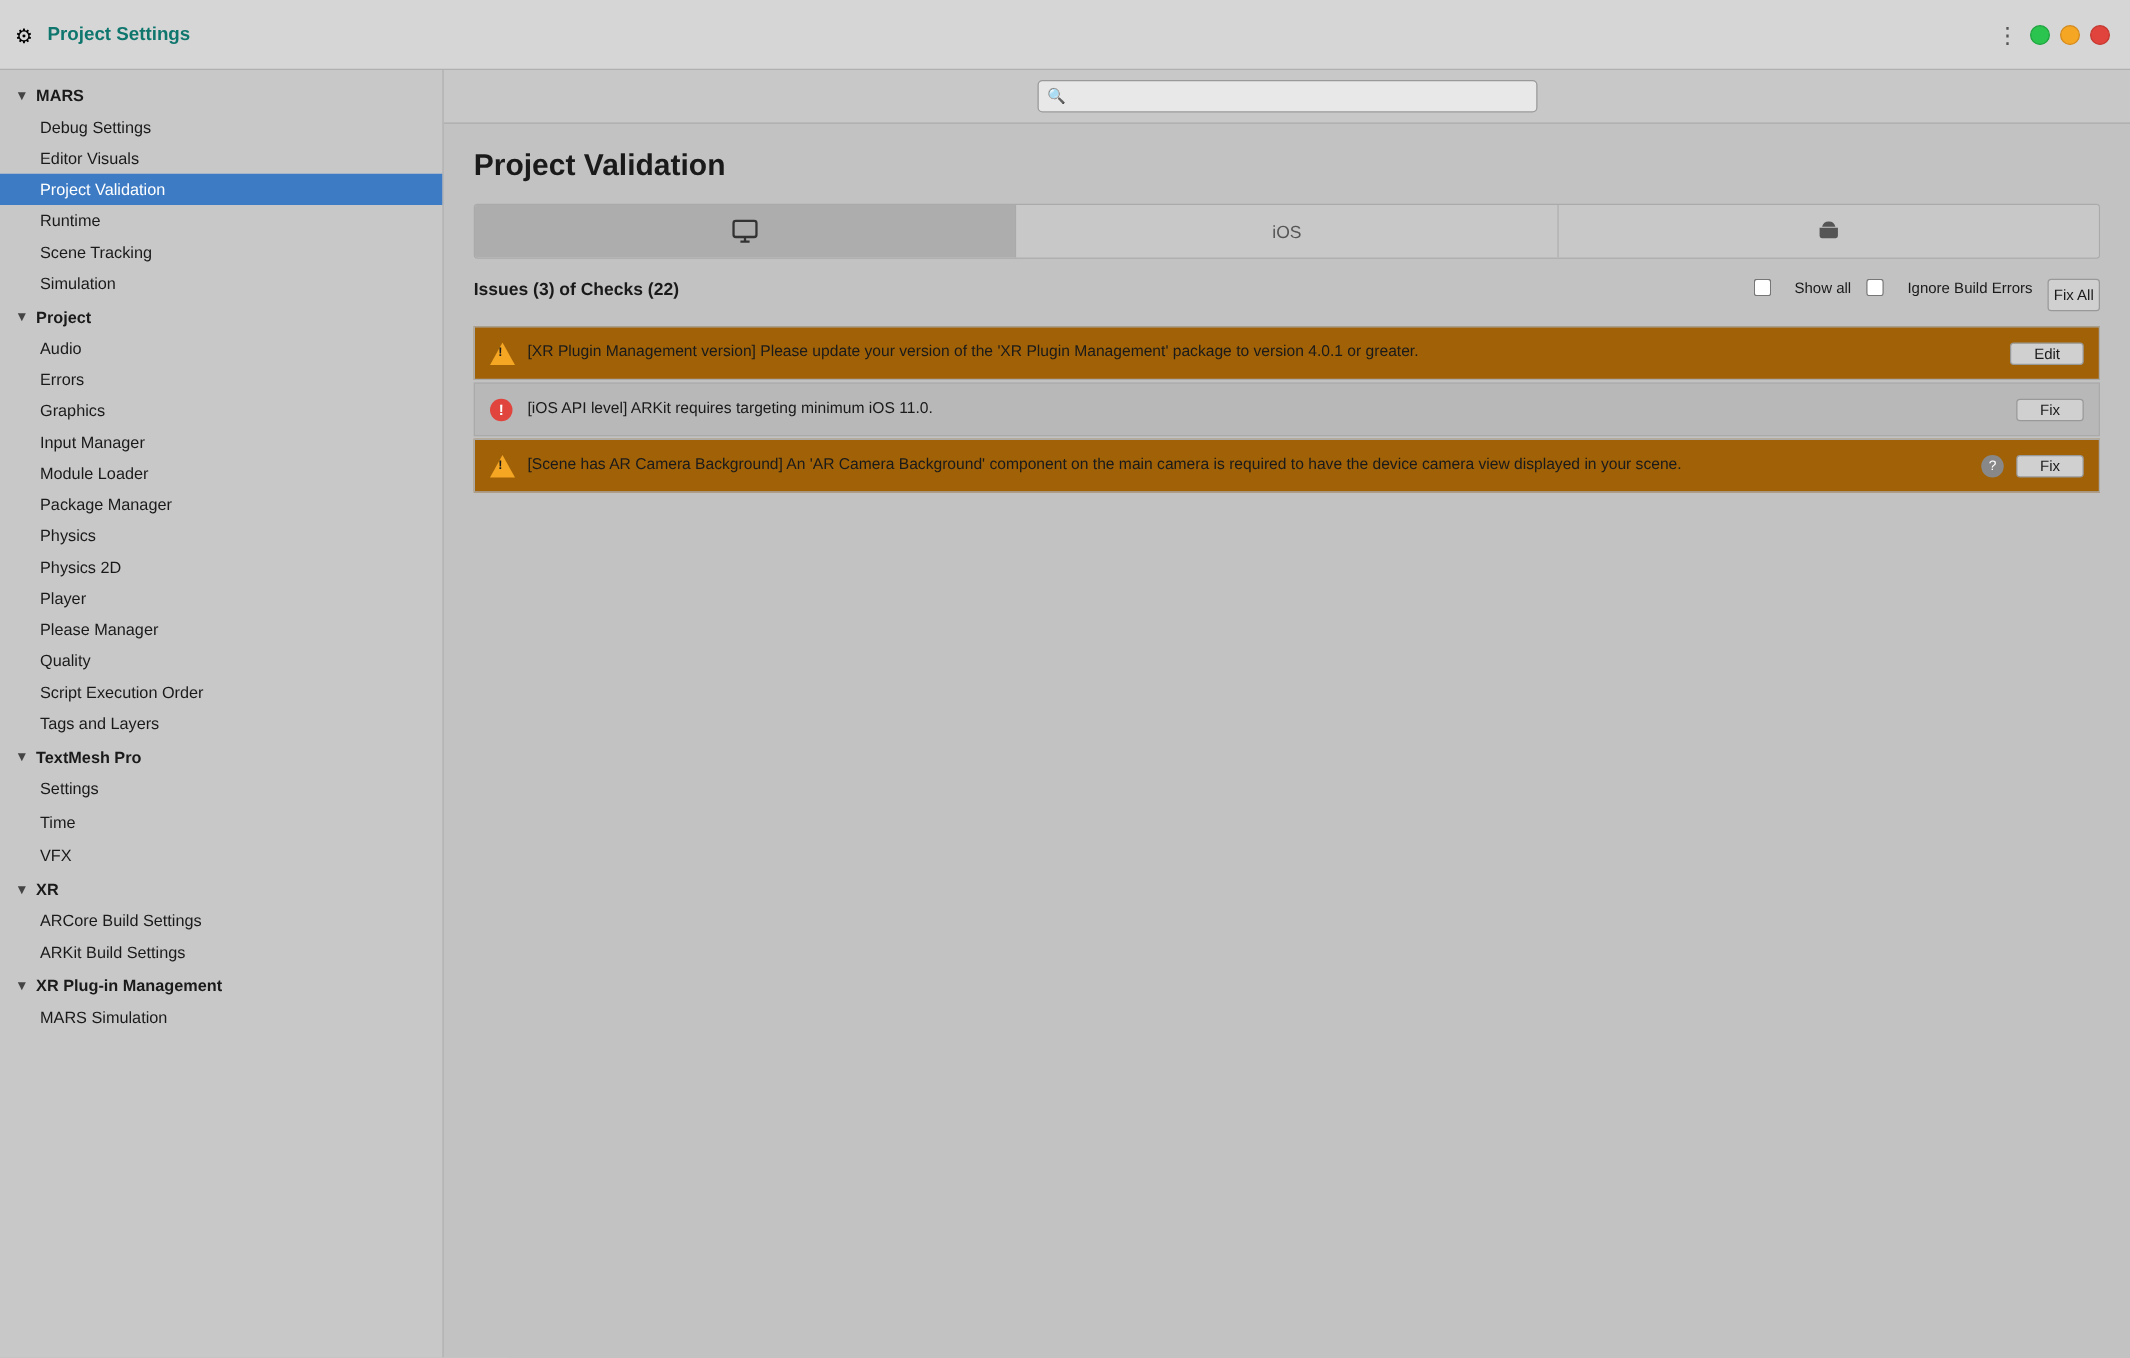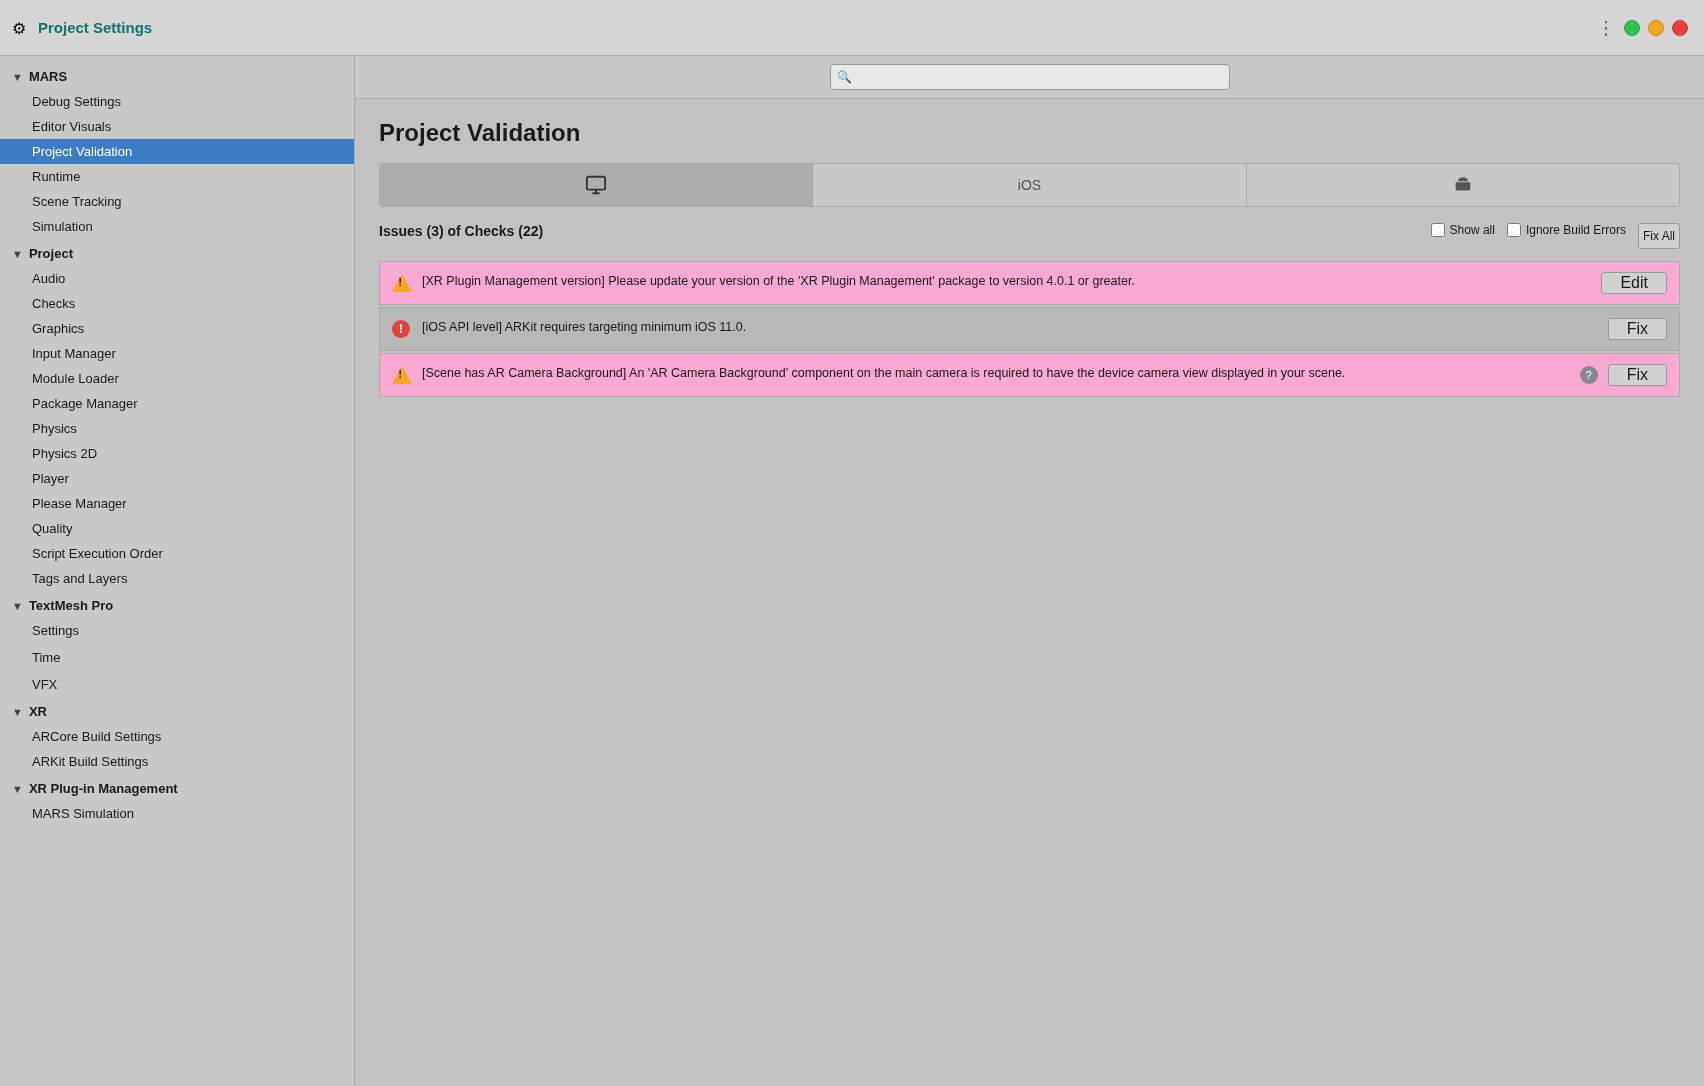--- a/index.html
+++ b/index.html
@@ -203,21 +203,21 @@
     }
     .issues-label {
       font-size: 14px;
       font-weight: 600;
       color: #1a1a1a;
       flex: 1;
     }
     .checkbox-group {
       display: flex;
       align-items: center;
-      gap: 5px;
+      gap: 19px;
     }
     .checkbox-group input[type="checkbox"] {
       width: 14px;
       height: 14px;
     }
     .checkbox-label {
       font-size: 12px;
       color: #1a1a1a;
     }
     .fix-all-btn {
@@ -230,21 +230,21 @@
       color: #1a1a1a;
     }
 
     
     .issue-row {
       display: flex;
       align-items: flex-start;
       padding: 10px 12px;
       border: 1px solid #aaa;
       margin-bottom: 2px;
-      background: #f9a8d4;
+      background: #a16207;
       gap: 10px;
     }
     .issue-row.alt {
       background: #b8b8b8;
     }
 
     .issue-icon {
       width: 20px;
       min-width: 20px;
       height: 20px;
@@ -271,21 +271,21 @@
       cursor: pointer;
       margin-top: 2px;
       flex-shrink: 0;
     }
 
     .fix-btn {
       background: #d0d0d0;
       border: 1px solid #999;
       border-radius: 3px;
       padding: 1px 18px;
-      font-size: 16px;
+      font-size: 12px;
       cursor: pointer;
       color: #1a1a1a;
       white-space: nowrap;
       align-self: center;
     }
 
     
     .icon-warning {
       display: inline-block;
       width: 0;
@@ -363,21 +363,21 @@
           <div class="sidebar-item">Runtime</div>
           <div class="sidebar-item">Scene Tracking</div>
           <div class="sidebar-item">Simulation</div>
         </div>
         <div class="sidebar-group">
           <div class="sidebar-group-header">
             <span class="arrow">▼</span>
             <span>Project</span>
           </div>
           <div class="sidebar-item">Audio</div>
-          <div class="sidebar-item">Checks</div>
+          <div class="sidebar-item">Errors</div>
           <div class="sidebar-item">Graphics</div>
           <div class="sidebar-item">Input Manager</div>
           <div class="sidebar-item">Module Loader</div>
           <div class="sidebar-item">Package Manager</div>
           <div class="sidebar-item">Physics</div>
           <div class="sidebar-item">Physics 2D</div>
           <div class="sidebar-item">Player</div>
           <div class="sidebar-item">Please Manager</div>
           <div class="sidebar-item">Quality</div>
           <div class="sidebar-item">Script Execution Order</div>

